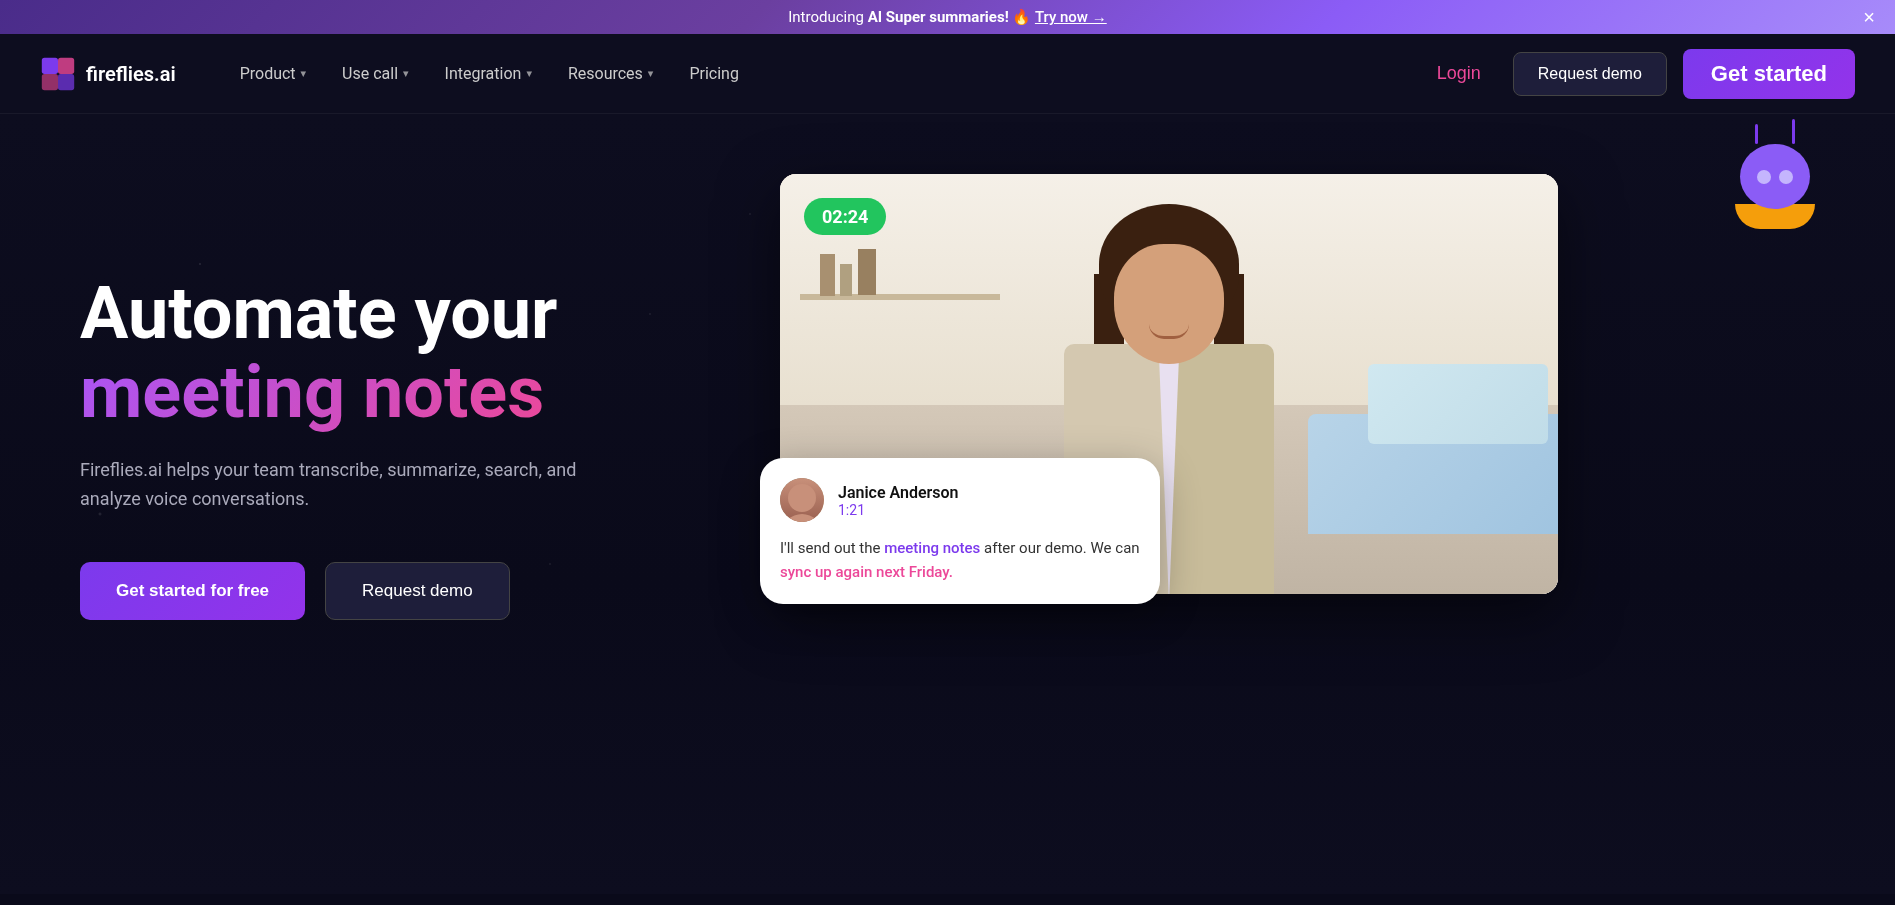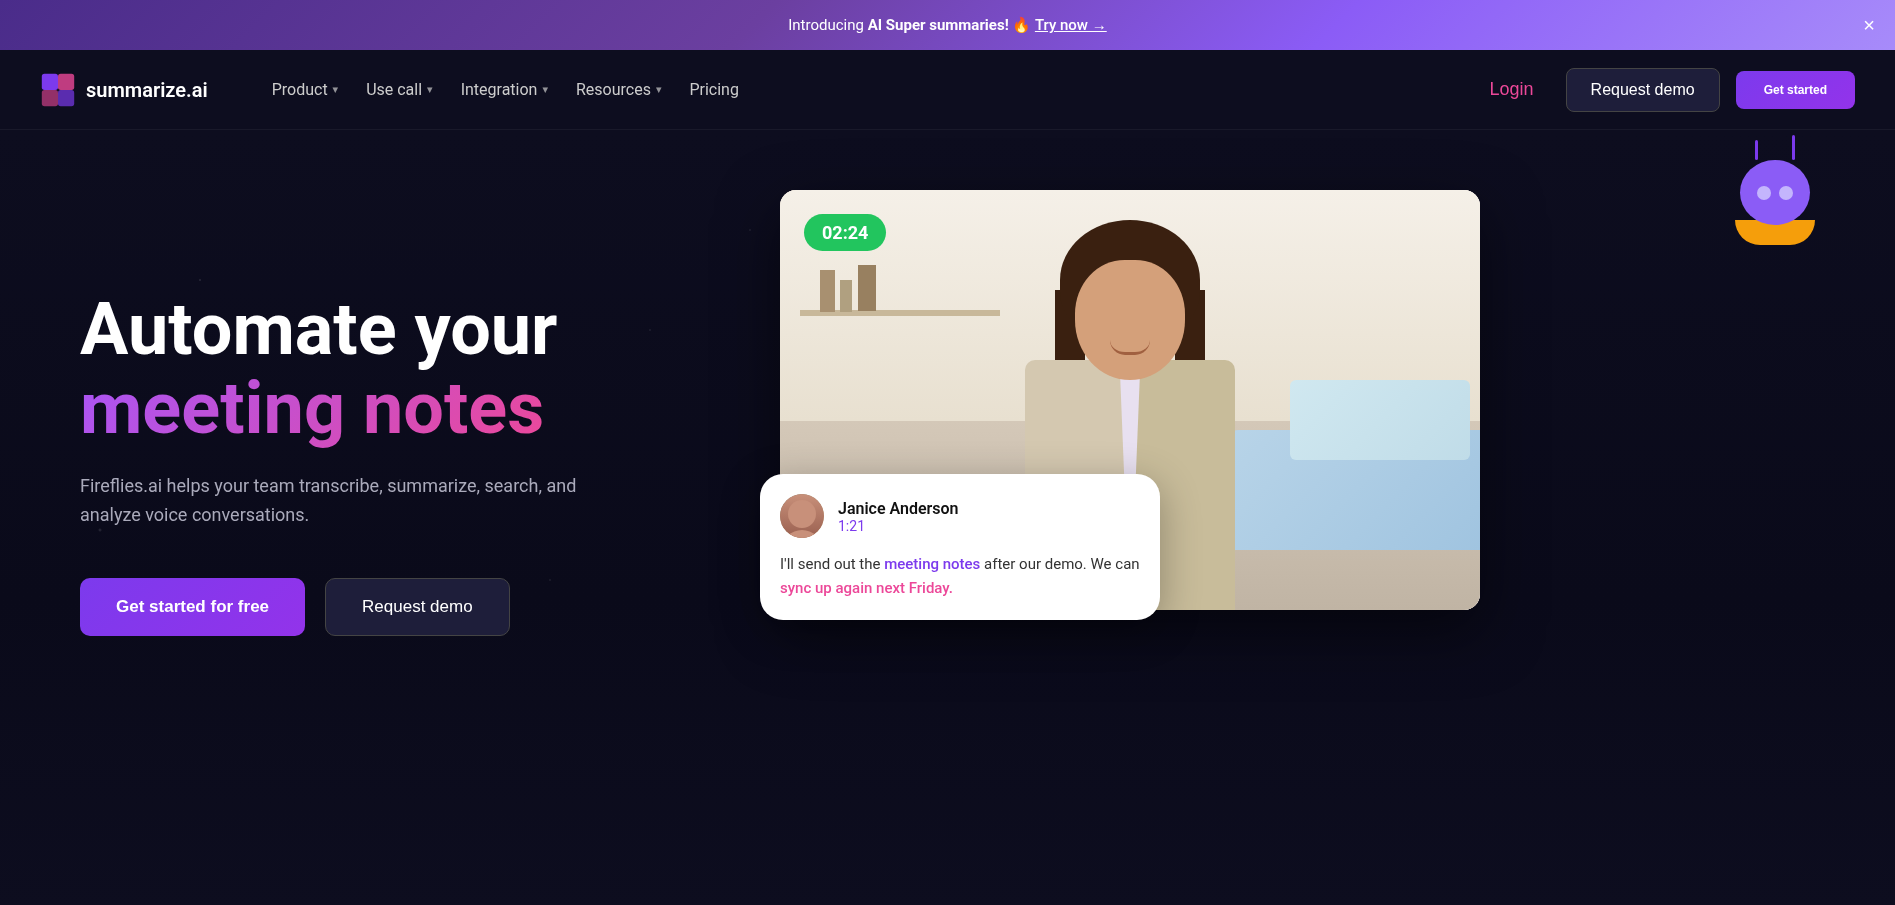--- a/index.html
+++ b/index.html
@@ -9,21 +9,21 @@
       color: #fff;
       width: 1895px;
       min-height: 905px;
       overflow-x: hidden;
     }
 
     
     .announcement-banner {
       background: linear-gradient(135deg, #4a2c8a 0%, #6b3fa0 40%, #8b5cf6 70%, #a78bfa 100%);
       text-align: center;
-      padding: 16px 20px;
+      padding: 8px 20px;
       font-size: 15px;
       color: #fff;
       position: relative;
       display: flex;
       align-items: center;
       justify-content: center;
     }
     .announcement-banner a {
       color: #fff;
       text-decoration: underline;
@@ -63,20 +63,21 @@
       height: 36px;
     }
     .logo-text {
       color: #fff;
       font-size: 20px;
       font-weight: 600;
     }
     .nav-links {
       display: flex;
       align-items: center;
+      gap: 8px;
       flex: 1;
     }
     .nav-item {
       display: flex;
       align-items: center;
       gap: 5px;
       padding: 8px 14px;
       color: #ccc;
       font-size: 16px;
       cursor: pointer;
@@ -108,21 +109,21 @@
       font-size: 16px;
       padding: 12px 24px;
       border-radius: 8px;
       cursor: pointer;
       font-weight: 500;
     }
     .btn-get-started {
       background: linear-gradient(135deg, #7c3aed, #9333ea);
       border: none;
       color: #fff;
-      font-size: 12px;
+      font-size: 22px;
       padding: 12px 28px;
       border-radius: 8px;
       cursor: pointer;
       font-weight: 600;
     }
 
     
     .hero {
       background: linear-gradient(180deg, #0d0d1f 0%, #0a0a1a 60%, #0d0d1f 100%);
       min-height: 780px;
@@ -203,21 +204,21 @@
       flex: 1;
       position: relative;
       margin-left: 60px;
       margin-top: -20px;
     }
 
     .video-card {
       background: #fff;
       border-radius: 16px;
       overflow: hidden;
-      width: 700px;
+      width: 778px;
       height: 420px;
       position: relative;
       box-shadow: 0 20px 60px rgba(0,0,0,0.5);
     }
 
     
     .video-bg {
       width: 100%;
       height: 100%;
       background: linear-gradient(135deg, #d4c5b0 0%, #c8b89a 30%, #e8ddd0 60%, #f0e8e0 100%);
@@ -378,21 +379,21 @@
 </div>
 
 <nav class="navbar">
   <a href="#" class="logo">
     <svg class="logo-icon" viewBox="0 0 40 40">
       <rect width="18" height="18" x="2" y="2" rx="3" fill="#7c3aed"></rect>
       <rect width="18" height="18" x="20" y="2" rx="3" fill="#ec4899" opacity="0.8"></rect>
       <rect width="18" height="18" x="2" y="20" rx="3" fill="#ec4899" opacity="0.6"></rect>
       <rect width="18" height="18" x="20" y="20" rx="3" fill="#7c3aed" opacity="0.7"></rect>
     </svg>
-    <span class="logo-text">summarize.ai</span>
+    <span class="logo-text">fireflies.ai</span>
   </a>
 
   <div class="nav-links">
     <a href="#" class="nav-item">
       <span>Product</span>
       <span class="nav-chevron">▾</span>
     </a>
     <a href="#" class="nav-item">
       <span>Use call</span>
       <span class="nav-chevron">▾</span>

